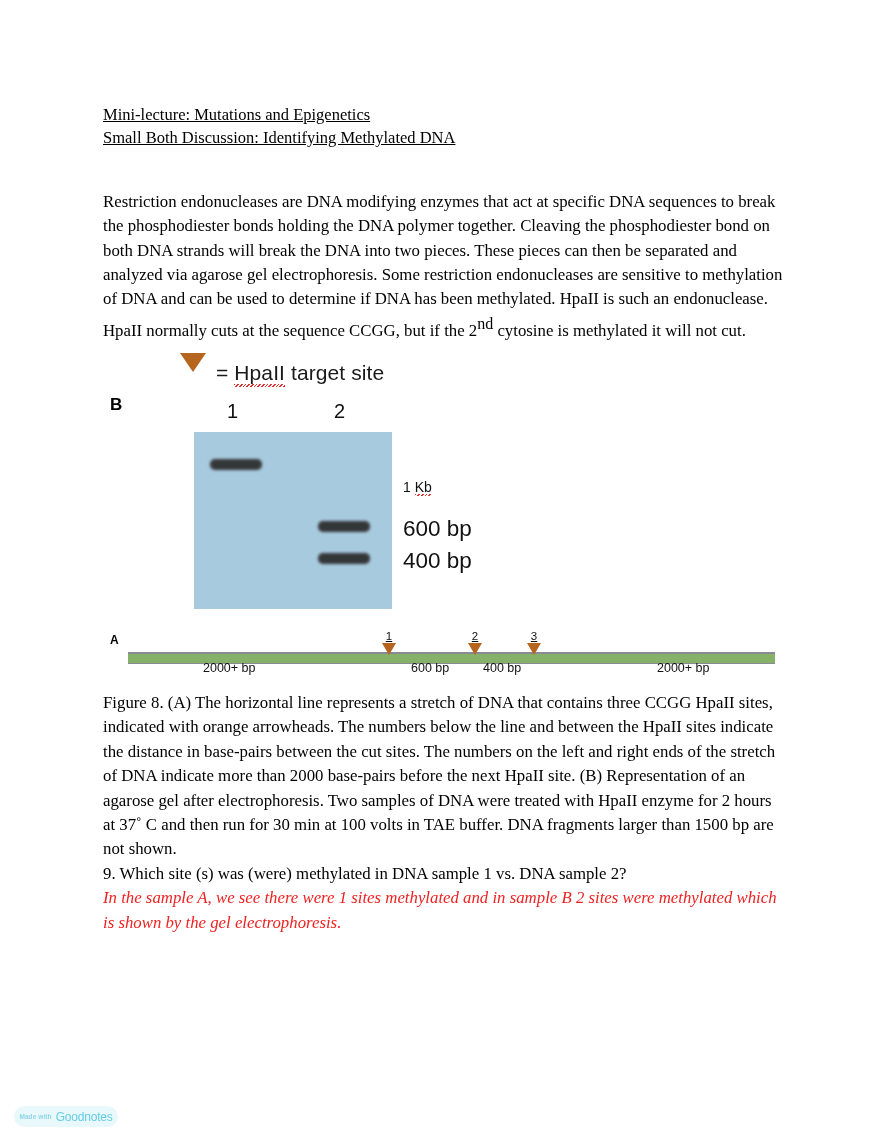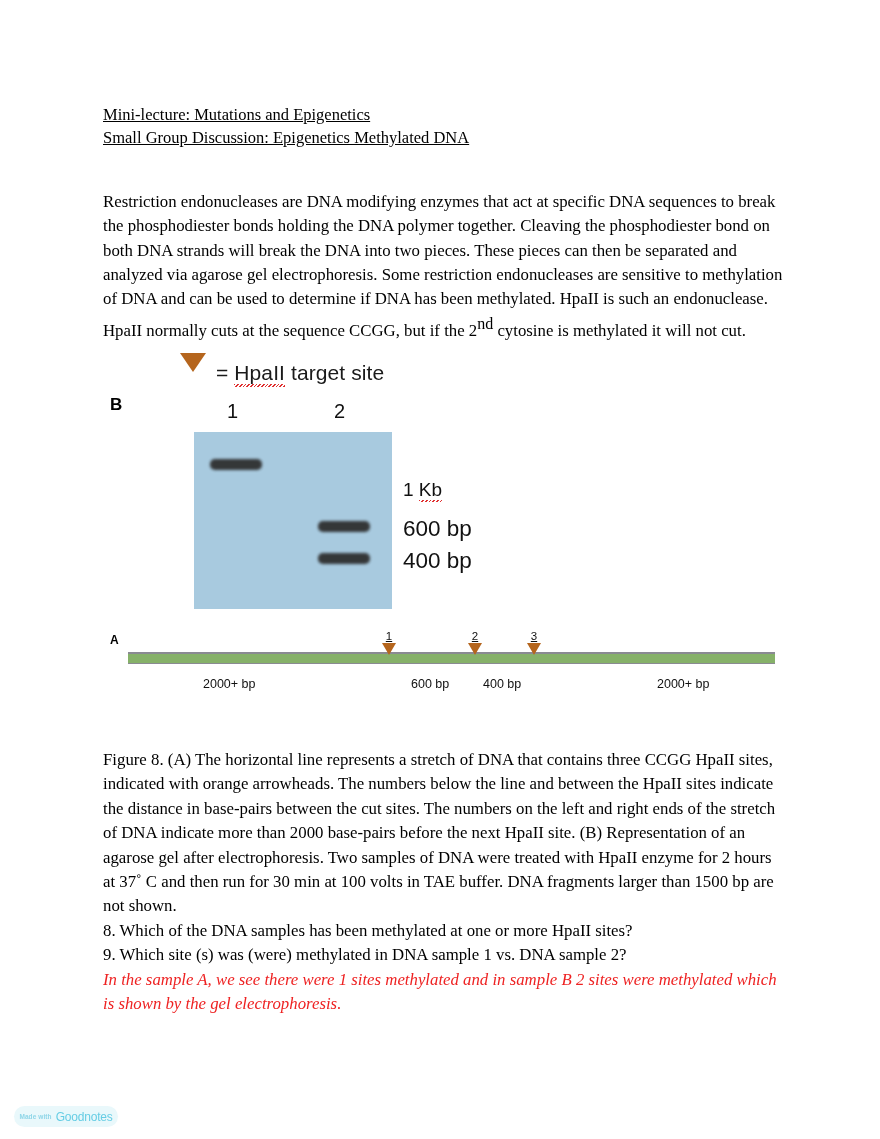--- a/index.html
+++ b/index.html
@@ -146,21 +146,21 @@
   }
 
   .gel-marker-label {
     position: absolute;
     font-family: "Liberation Sans", sans-serif;
     color: #111111;
   }
   #marker-1kb {
     left: 403px;
     top: 455px;
-    font-size: 19px;
+    font-size: 14px;
   }
   #marker-600bp {
     left: 403px;
     top: 516px;
     font-size: 22.5px;
   }
   #marker-400bp {
     left: 403px;
     top: 548px;
     font-size: 22.5px;
@@ -211,32 +211,31 @@
   #hpaii-site-2 { left: 462px; top: 630px; }
   #hpaii-site-3 { left: 521px; top: 630px; }
 
   .segment-label {
     position: absolute;
     top: 661px;
     font-family: "Liberation Sans", sans-serif;
     font-size: 12.5px;
     color: #111111;
     white-space: nowrap;
-    margin-top: 16px;
   }
   #segment-label-0 { left: 203px; }
   #segment-label-1 { left: 411px; }
   #segment-label-2 { left: 483px; }
   #segment-label-3 { left: 657px; }
 
   
   #caption-block {
     position: absolute;
     left: 103px;
-    top: 748px;
+    top: 691px;
     width: 676px;
     font-size: 16.8px;
     line-height: 24.4px;
   }
   .qa-question {
     font-size: 16.8px;
     line-height: 24.4px;
   }
   .qa-answer {
     color: #ee2222;
@@ -274,21 +273,21 @@
   }
 </style>
 </head>
 <body>
 
 <div id="doc-headings">
   <div class="heading-row">
     <span class="doc-heading">Mini-lecture: Mutations and Epigenetics</span>
   </div>
   <div class="heading-row">
-    <span class="doc-heading">Small Group Discussion: Epigenetics Methylated DNA</span>
+    <span class="doc-heading">Small Both Discussion: Identifying Methylated DNA</span>
   </div>
 </div>
 
 <p id="intro-paragraph"><span>Restriction endonucleases are DNA modifying enzymes that act at specific DNA sequences to break the phosphodiester bonds holding the DNA polymer together. Cleaving the phosphodiester bond on both DNA strands will break the DNA into two pieces. These pieces can then be separated and analyzed via agarose gel electrophoresis.  Some restriction endonucleases are sensitive to methylation of DNA and can be used to determine if DNA has been methylated. HpaII is such an endonuclease. HpaII normally cuts at the sequence CCGG, but if the 2</span><sup>nd</sup><span> cytosine is methylated it will not cut.</span></p>
 
 <div id="legend-row">
   <div class="legend-triangle"></div>
   <div id="legend-text"><span>=</span> <span class="squiggle">HpaII</span><span> target site</span></div>
 </div>
 
@@ -322,21 +321,20 @@
   <div class="site-triangle"></div>
 </div>
 
 <div class="segment-label" id="segment-label-0">2000+ bp</div>
 <div class="segment-label" id="segment-label-1">600 bp</div>
 <div class="segment-label" id="segment-label-2">400 bp</div>
 <div class="segment-label" id="segment-label-3">2000+ bp</div>
 
 <div id="caption-block">
   <div>Figure 8. (A) The horizontal line represents a stretch of DNA that contains three CCGG HpaII sites, indicated with orange arrowheads. The numbers below the line and between the HpaII sites indicate the distance in base-pairs between the cut sites. The numbers on the left and right ends of the stretch of DNA indicate more than 2000 base-pairs before the next HpaII site.  (B) Representation of an agarose gel after electrophoresis. Two samples of DNA were treated with HpaII enzyme for 2 hours at 37˚ C and then run for 30 min at 100 volts in TAE buffer. DNA fragments larger than 1500 bp are not shown.</div>
-  <div class="qa-question">8. Which of the DNA samples has been methylated at one or more HpaII sites?</div>
   <div class="qa-question">9. Which site (s) was (were) methylated in DNA sample 1 vs. DNA sample 2?</div>
   <div class="qa-answer">In the sample A, we see there were 1 sites methylated and in sample B 2 sites were methylated which is shown by the gel electrophoresis.</div>
 </div>
 
 <div id="goodnotes-watermark">
   <span id="goodnotes-made-with">Made with</span>
   <span id="goodnotes-brand">Goodnotes</span>
 </div>
 
 </body></html>

